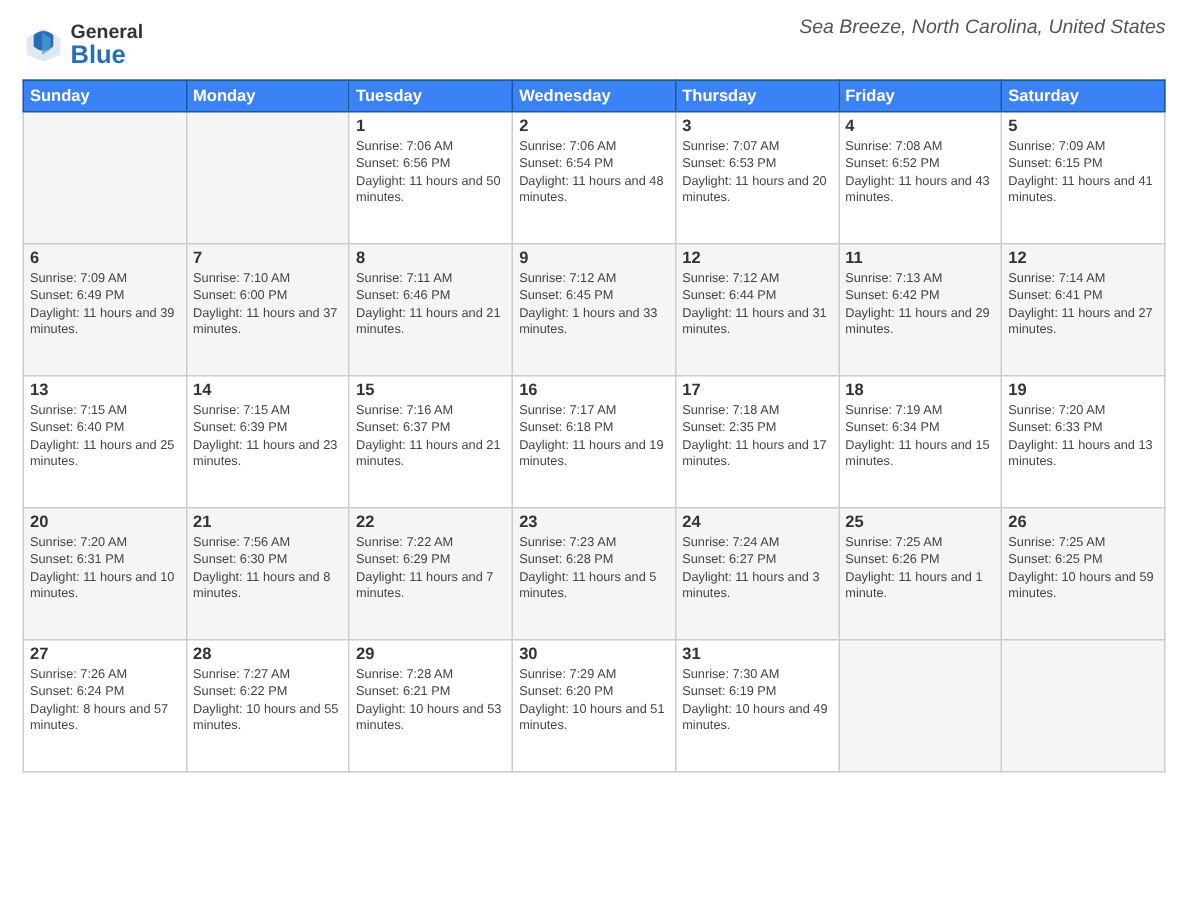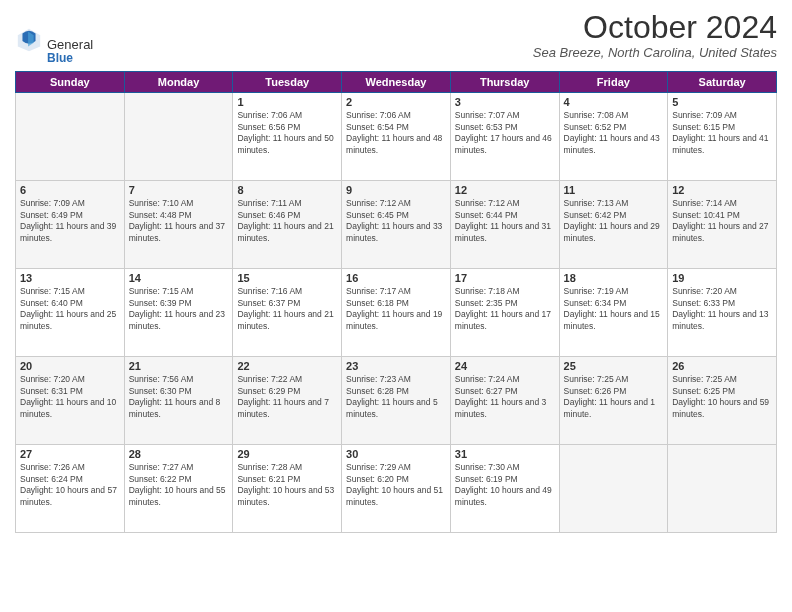--- a/index.html
+++ b/index.html
@@ -28,26 +28,25 @@
       gap: 4px;
       margin-top: 4px;
     }
     .logo-text {
       display: flex;
       flex-direction: column;
       line-height: 1.1;
     }
     .logo-general {
       font-size: 13px;
-      font-weight: normal;
+      font-weight: bold;
       color: #333;
-      margin-top: 24px;
     }
     .logo-blue {
-      font-size: 12px;
+      font-size: 17px;
       font-weight: bold;
       color: #2a6db5;
     }
     .logo-icon {
       width: 28px;
       height: 28px;
     }
     .title-block {
       text-align: right;
     }
@@ -61,27 +60,27 @@
       font-size: 13px;
       color: #555;
       font-style: italic;
     }
     .calendar {
       width: 100%;
       border-collapse: collapse;
       table-layout: fixed;
     }
     .calendar th {
-      background: #701a75;
+      background: #3b82f6;
       color: #fff;
       font-size: 11px;
       font-weight: bold;
       padding: 4px 4px;
       border: 1px solid #1a5a9a;
-      text-align: center;
+      text-align: left;
     }
     .calendar td {
       border: 1px solid #ccc;
       vertical-align: top;
       padding: 3px 4px;
       height: 88px;
       background: #fff;
       font-size: 9px;
       color: #333;
     }
@@ -114,21 +113,20 @@
         <polygon points="15,3 27,10 27,22 15,27 3,22 3,10" fill="#2a6db5" opacity="0.15"></polygon>
         <path d="M8,8 Q15,2 22,8 L22,16 Q15,22 8,16 Z" fill="#2a6db5"></path>
         <path d="M14,6 L20,10 L20,18 L14,22" fill="#4a9fd5" opacity="0.7"></path>
       </svg>
       <div class="logo-text">
         <span class="logo-general">General</span>
         <span class="logo-blue">Blue</span>
       </div>
     </div>
     <div class="title-block">
-      <div class="main-title">October 2024</div>
       <div class="subtitle">Sea Breeze, North Carolina, United States</div>
     </div>
   </div>
 
   <table class="calendar">
     <thead>
       <tr>
         <th>Sunday</th>
         <th>Monday</th>
         <th>Tuesday</th>
@@ -156,21 +154,21 @@
             <div>Sunrise: 7:06 AM</div>
             <div>Sunset: 6:54 PM</div>
             <div>Daylight: 11 hours and 48 minutes.</div>
           </div>
         </td>
           <td>
           <span class="day-number">3</span>
           <div class="day-info">
             <div>Sunrise: 7:07 AM</div>
             <div>Sunset: 6:53 PM</div>
-            <div>Daylight: 17 hours and 46 minutes.</div>
+            <div>Daylight: 11 hours and 20 minutes.</div>
           </div>
         </td>
           <td>
           <span class="day-number">4</span>
           <div class="day-info">
             <div>Sunrise: 7:08 AM</div>
             <div>Sunset: 6:52 PM</div>
             <div>Daylight: 11 hours and 43 minutes.</div>
           </div>
         </td>
@@ -189,38 +187,38 @@
           <div class="day-info">
             <div>Sunrise: 7:09 AM</div>
             <div>Sunset: 6:49 PM</div>
             <div>Daylight: 11 hours and 39 minutes.</div>
           </div>
         </td>
           <td>
           <span class="day-number">7</span>
           <div class="day-info">
             <div>Sunrise: 7:10 AM</div>
-            <div>Sunset: 4:48 PM</div>
+            <div>Sunset: 6:00 PM</div>
             <div>Daylight: 11 hours and 37 minutes.</div>
           </div>
         </td>
           <td>
           <span class="day-number">8</span>
           <div class="day-info">
             <div>Sunrise: 7:11 AM</div>
             <div>Sunset: 6:46 PM</div>
             <div>Daylight: 11 hours and 21 minutes.</div>
           </div>
         </td>
           <td>
           <span class="day-number">9</span>
           <div class="day-info">
             <div>Sunrise: 7:12 AM</div>
             <div>Sunset: 6:45 PM</div>
-            <div>Daylight: 11 hours and 33 minutes.</div>
+            <div>Daylight: 1 hours and 33 minutes.</div>
           </div>
         </td>
           <td>
           <span class="day-number">12</span>
           <div class="day-info">
             <div>Sunrise: 7:12 AM</div>
             <div>Sunset: 6:44 PM</div>
             <div>Daylight: 11 hours and 31 minutes.</div>
           </div>
         </td>
@@ -229,21 +227,21 @@
           <div class="day-info">
             <div>Sunrise: 7:13 AM</div>
             <div>Sunset: 6:42 PM</div>
             <div>Daylight: 11 hours and 29 minutes.</div>
           </div>
         </td>
           <td>
           <span class="day-number">12</span>
           <div class="day-info">
             <div>Sunrise: 7:14 AM</div>
-            <div>Sunset: 10:41 PM</div>
+            <div>Sunset: 6:41 PM</div>
             <div>Daylight: 11 hours and 27 minutes.</div>
           </div>
         </td>
         </tr>
         <tr>
           <td>
           <span class="day-number">13</span>
           <div class="day-info">
             <div>Sunrise: 7:15 AM</div>
             <div>Sunset: 6:40 PM</div>
@@ -356,21 +354,21 @@
             <div>Daylight: 10 hours and 59 minutes.</div>
           </div>
         </td>
         </tr>
         <tr>
           <td>
           <span class="day-number">27</span>
           <div class="day-info">
             <div>Sunrise: 7:26 AM</div>
             <div>Sunset: 6:24 PM</div>
-            <div>Daylight: 10 hours and 57 minutes.</div>
+            <div>Daylight: 8 hours and 57 minutes.</div>
           </div>
         </td>
           <td>
           <span class="day-number">28</span>
           <div class="day-info">
             <div>Sunrise: 7:27 AM</div>
             <div>Sunset: 6:22 PM</div>
             <div>Daylight: 10 hours and 55 minutes.</div>
           </div>
         </td>

